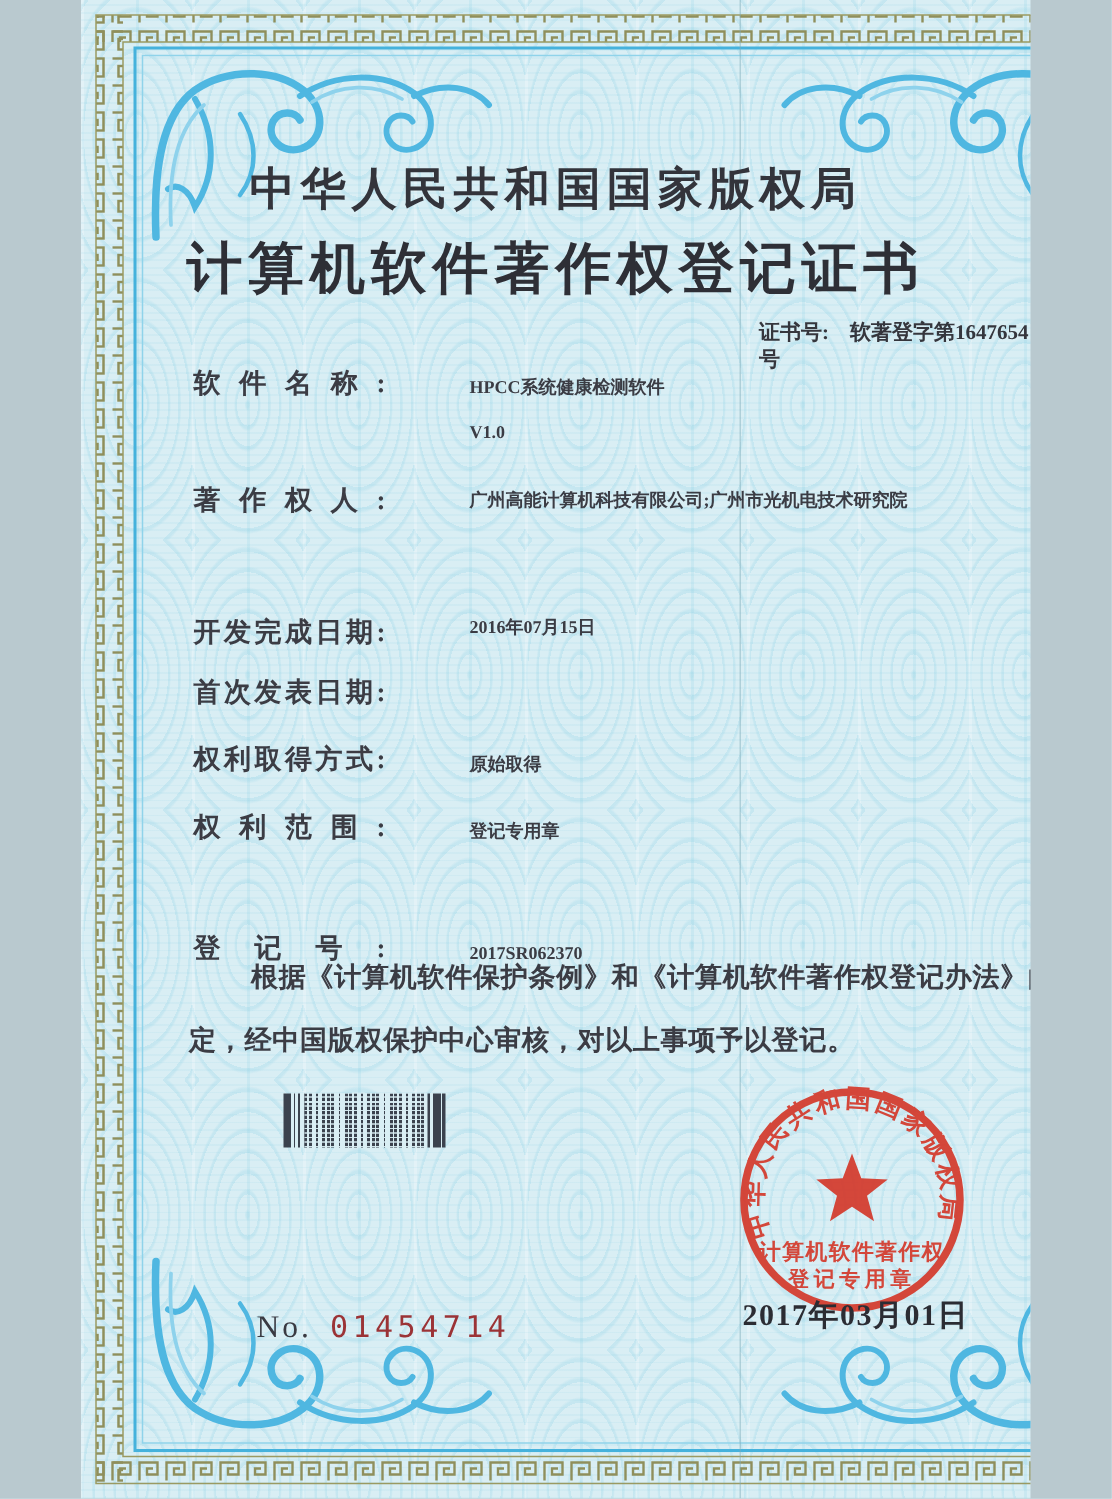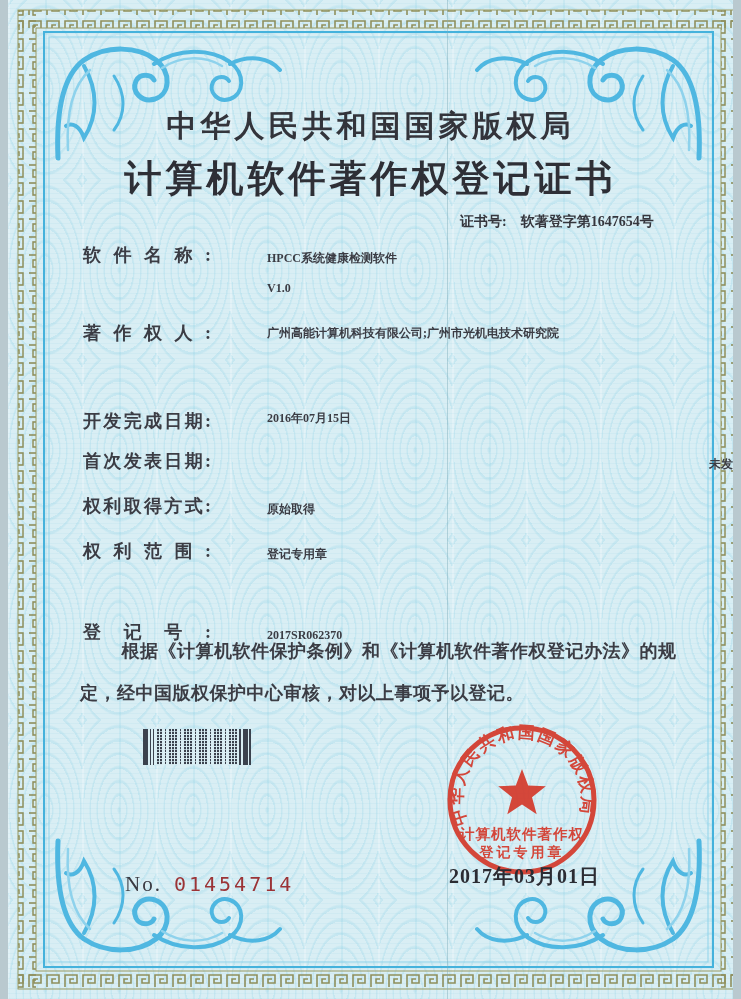--- a/index.html
+++ b/index.html
@@ -1,17 +1,17 @@
 <!DOCTYPE html>
 <html><head>
 <meta charset="utf-8">
 <style>
   html,body{margin:0;padding:0;background:#b9c9cf;font-family:"Liberation Serif",serif;}
   .page{
-    position:relative;width:725px;height:999px;margin:0 auto;overflow:hidden;
+    position:relative;width:633px;height:999px;margin:0 auto;overflow:hidden;
     background-color:#d9eef4;
     background-image:
       repeating-linear-gradient(0deg, rgba(125,203,226,0.10) 0 1px, rgba(0,0,0,0) 1px 5px),
       repeating-linear-gradient(90deg, rgba(255,255,255,0.25) 0 2px, rgba(255,255,255,0) 2px 37px, rgba(120,200,224,0.16) 37px 39px, rgba(255,255,255,0) 39px 74px),
       repeating-radial-gradient(ellipse 46px 90px at 37px 90px, rgba(110,198,224,0.18) 0 1px, rgba(110,198,224,0) 2px 7px);
     background-size:100% 100%, 74px 100%, 74px 180px;
   }
   .decor{position:absolute;left:0;top:0;width:741px;height:999px;z-index:0;}
   .fold-line{position:absolute;left:439px;top:0;width:1px;height:999px;background:rgba(125,170,185,0.45);z-index:1;}
 

